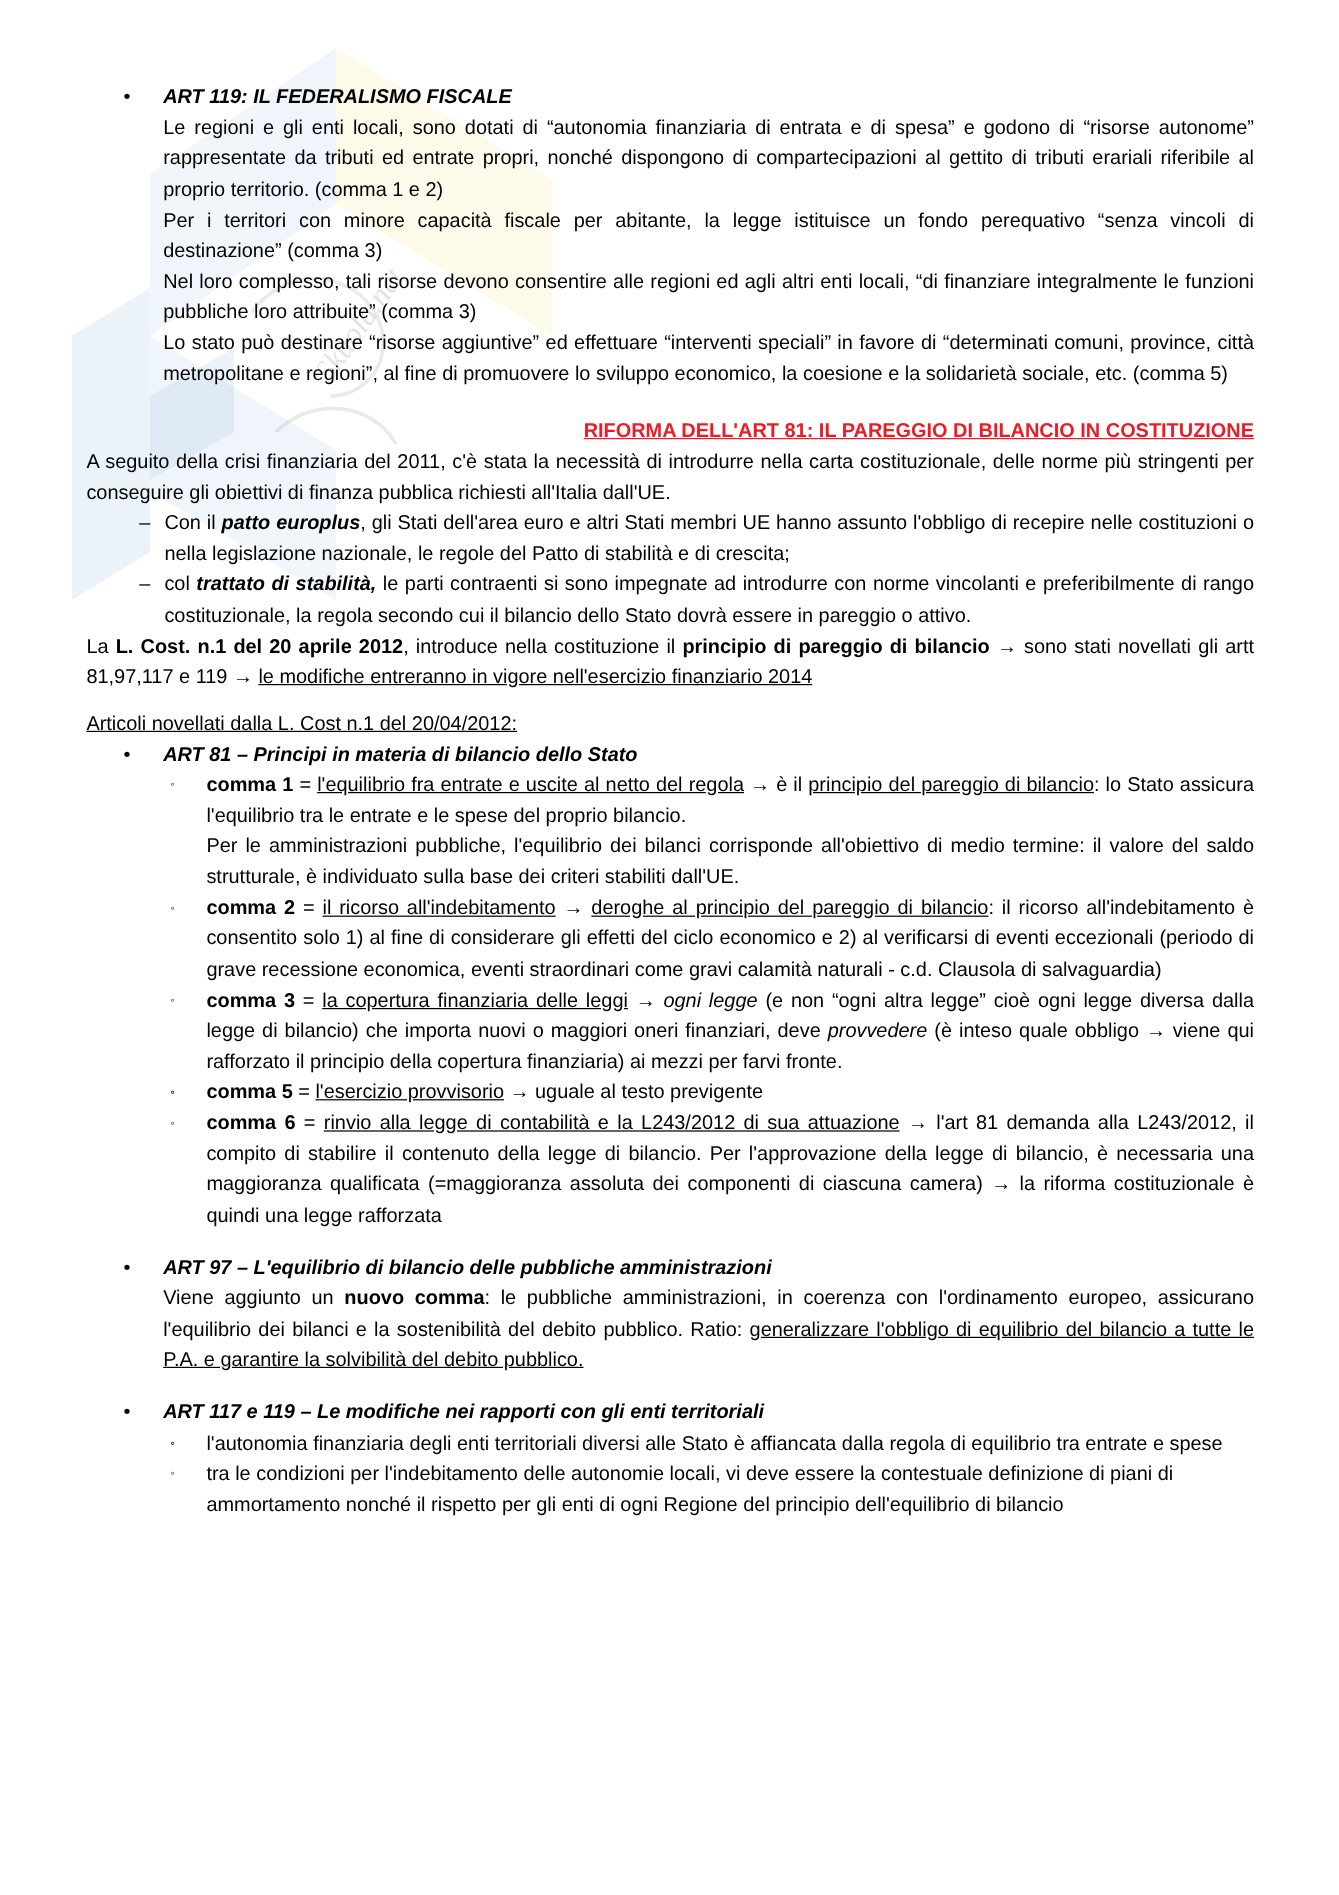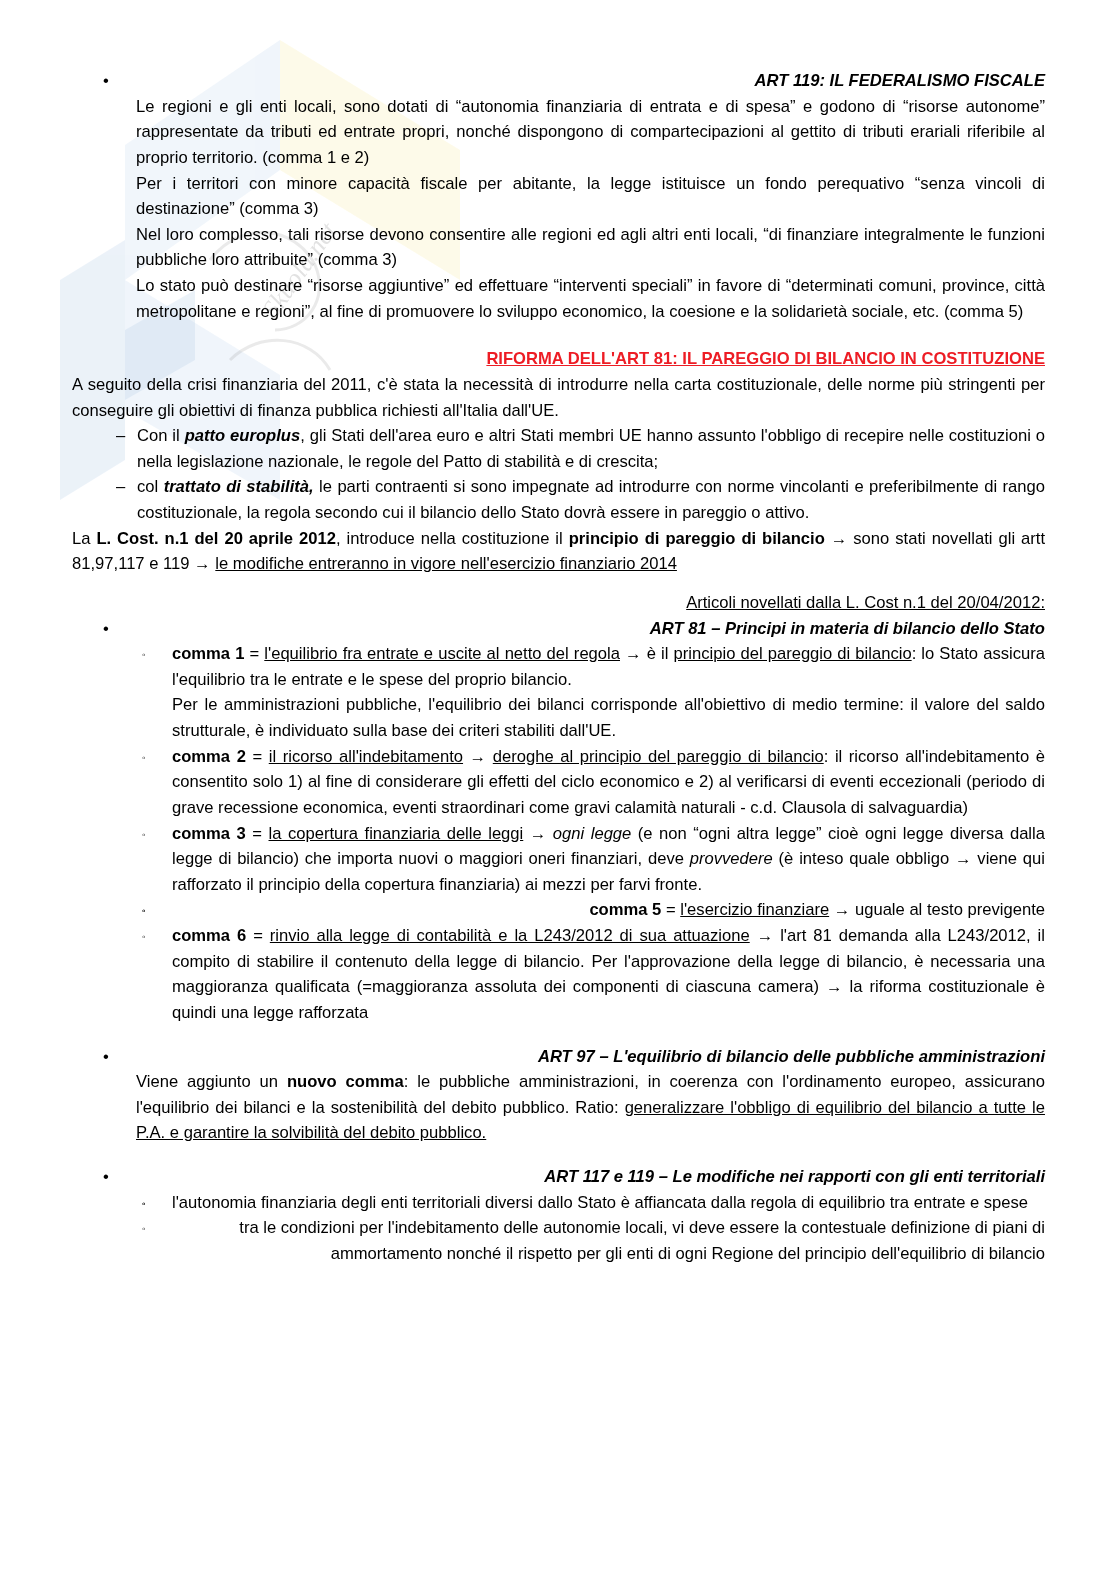--- a/index.html
+++ b/index.html
@@ -44,21 +44,21 @@
   p, .line {
     margin: 0;
     font-size: 16.6px;
     line-height: 1.545;
     text-align: justify;
     text-justify: inter-word;
     -webkit-hyphens: none;
     hyphens: none;
   }
 
-  .nojust { text-align: right; }
+  .nojust { text-align: left; }
 
   
   .lvl1 {
     position: relative;
     padding-left: 64px;   
     margin: 0;
   }
   .lvl1 > .bullet {
     position: absolute;
     left: 31px;
@@ -200,21 +200,21 @@
       <span class="bullet">◦</span>
       <p><span class="b">comma 3</span><span> = </span><span class="u">la copertura finanziaria delle leggi</span><span> → </span><span class="i">ogni legge</span><span> (e non “ogni altra legge” cioè ogni legge diversa dalla legge di bilancio) che importa nuovi o maggiori oneri finanziari, deve </span><span class="i">provvedere</span><span> (è inteso quale obbligo → viene qui rafforzato il principio della copertura finanziaria) ai mezzi per farvi fronte.</span></p>
     </div>
 
     <div class="lvl2">
       <span class="bullet">◦</span>
     </div>
 
     <div class="lvl2">
       <span class="bullet">◦</span>
-      <p class="nojust"><span class="b">comma 5</span><span> = </span><span class="u">l'esercizio finanziare</span><span> → uguale al testo previgente</span></p>
+      <p class="nojust"><span class="b">comma 5</span><span> = </span><span class="u">l'esercizio provvisorio</span><span> → uguale al testo previgente</span></p>
     </div>
 
     <div class="lvl2">
       <span class="bullet">◦</span>
       <p><span class="b">comma 6</span><span> = </span><span class="u">rinvio alla legge di contabilità e la L243/2012 di sua attuazione</span><span> → l'art 81 demanda alla L243/2012, il compito di stabilire il contenuto della legge di bilancio. Per l'approvazione della legge di bilancio, è necessaria una maggioranza qualificata (=maggioranza assoluta dei componenti di ciascuna camera) → la riforma costituzionale è quindi una legge rafforzata</span></p>
     </div>
 
     <div class="gap-md"></div>
 
     <div class="lvl1">
@@ -229,21 +229,21 @@
       <span class="bullet">•</span>
       <p class="head-italic nojust">ART 117 e 119 – Le modifiche nei rapporti con gli enti territoriali</p>
     </div>
 
     <div class="lvl2b">
       <span class="bullet">◦</span>
     </div>
 
     <div class="lvl2b">
       <span class="bullet">◦</span>
-      <p>l'autonomia finanziaria degli enti territoriali diversi dallo Stato è affiancata dalla regola di equilibrio tra entrate e spese</p>
+      <p>l'autonomia finanziaria degli enti territoriali diversi alle Stato è affiancata dalla regola di equilibrio tra entrate e spese</p>
     </div>
 
     <div class="lvl2b">
       <span class="bullet">◦</span>
       <p class="nojust">tra le condizioni per l'indebitamento delle autonomie locali, vi deve essere la contestuale definizione di piani di ammortamento nonché il rispetto per gli enti di ogni Regione del principio dell'equilibrio di bilancio</p>
     </div>
 
   </div>
 </div>
 

